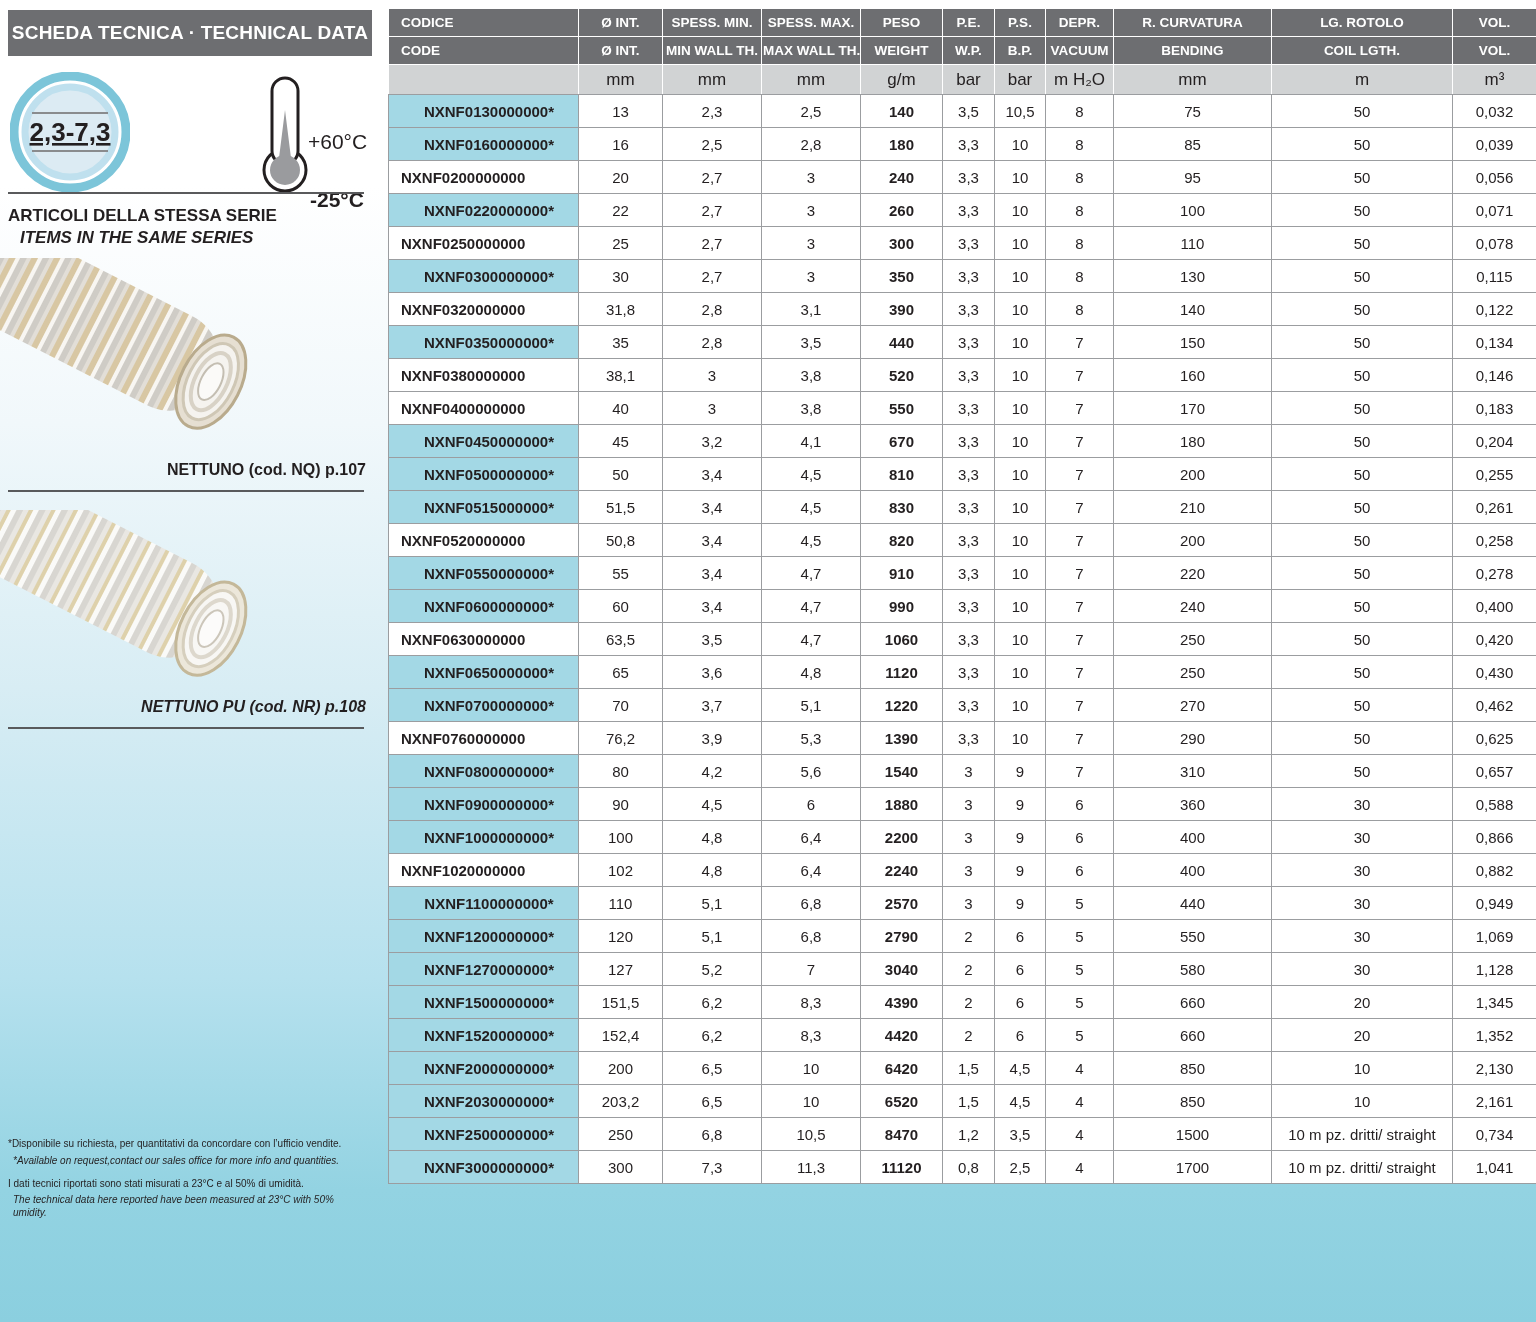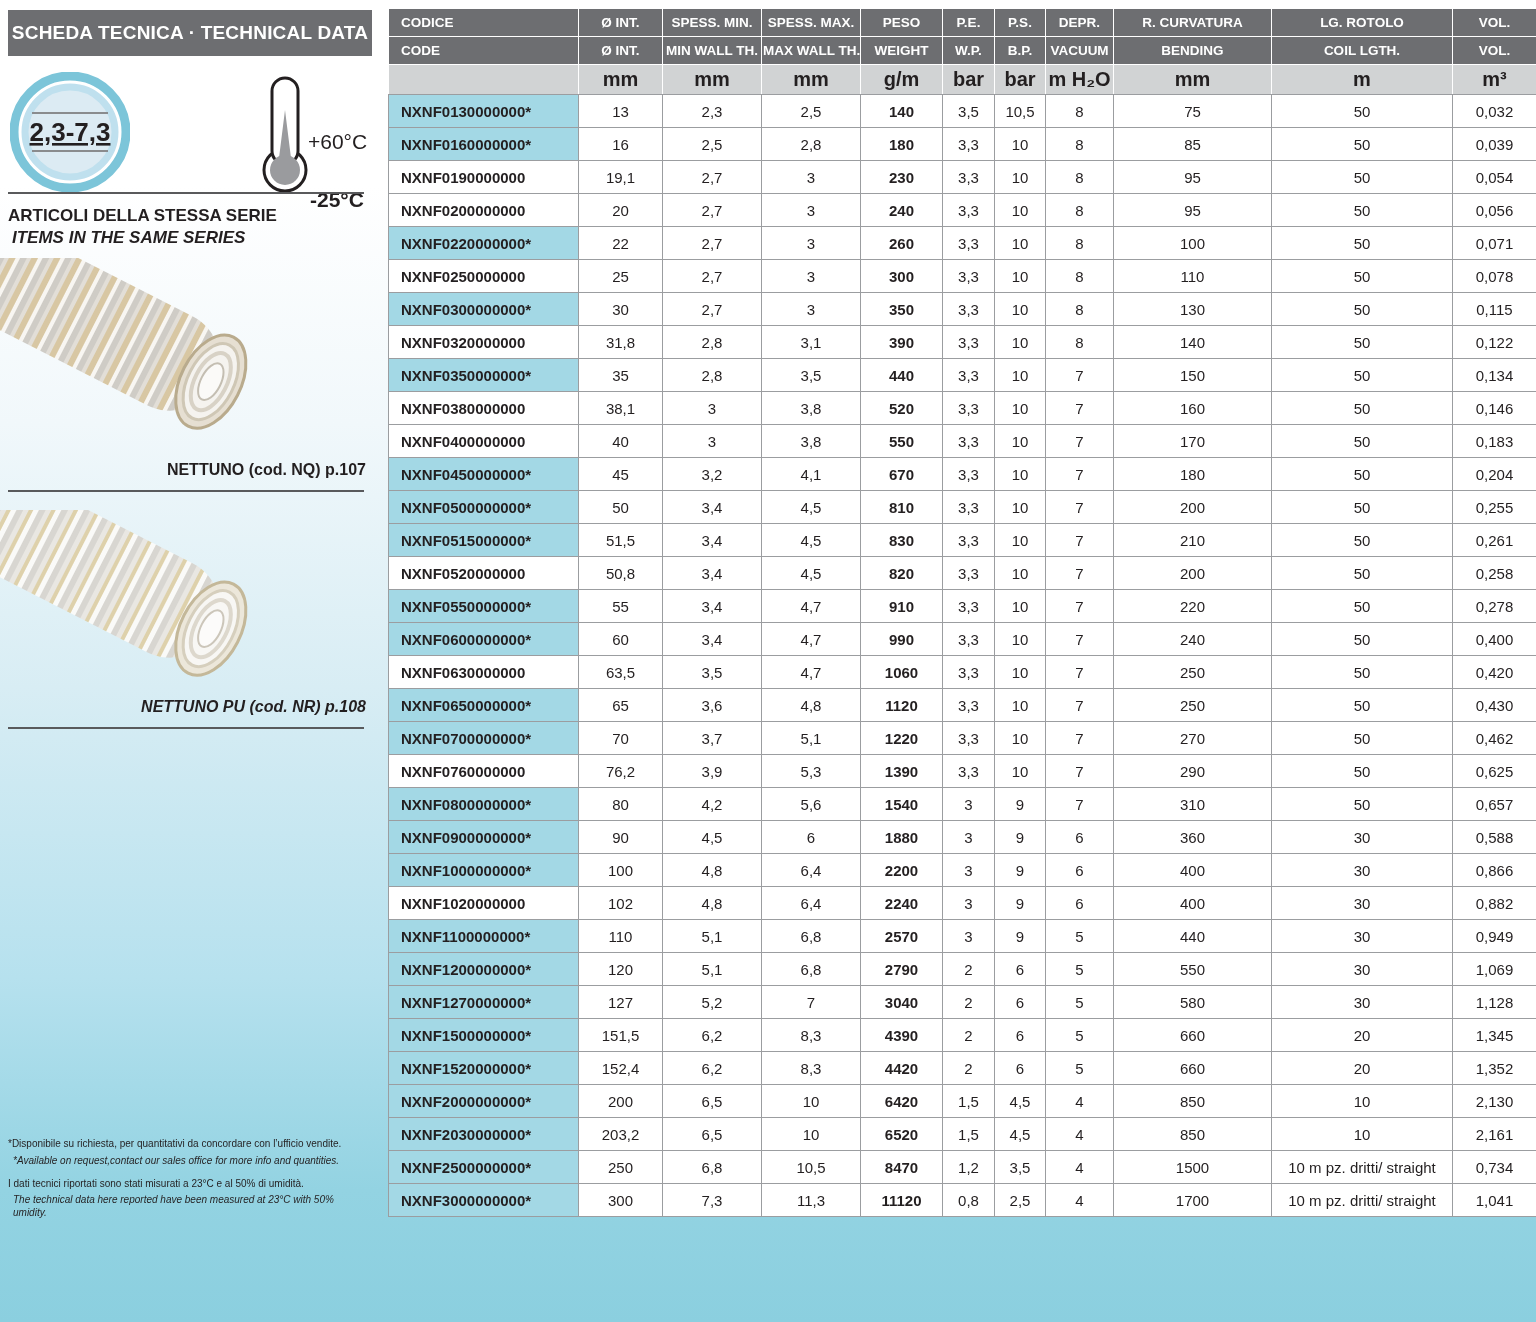--- a/index.html
+++ b/index.html
@@ -26,21 +26,21 @@
   .icons-row { position:absolute; top:60px; left:0; width:364px; height:122px; }
   .badge-wrap { position:absolute; left:2px; top:2px; }
   .thermo-wrap { position:absolute; left:252px; top:0; }
   .temp-max { position:absolute; left:300px; top:60px; font-weight:normal; font-size:21px; }
   .temp-min { position:absolute; left:302px; top:118px; font-weight:bold; font-size:21px; }
   .hr { position:absolute; left:0; width:356px; border-top:2px solid #595a5c; }
   .hr1 { top:182px; }
   .hr2 { top:480px; }
   .hr3 { top:717px; }
   .series-title { position:absolute; top:196px; left:0; font-size:17px; font-weight:bold; }
-  .series-sub   { position:absolute; top:218px; left:4px; font-size:17px; font-weight:bold; font-style:italic; }
+  .series-sub   { position:absolute; top:218px; left:12px; font-size:17px; font-weight:bold; font-style:italic; }
   .hose { position:absolute; left:-8px; width:372px; height:200px; overflow:hidden; }
   .hose1 { top:248px; }
   .hose2 { top:500px; }
   .caption { position:absolute; right:8px; width:356px; text-align:right; font-weight:bold; font-size:16px; }
   .caption1 { top:451px; }
   .caption2 { top:688px;font-style:italic; }
   .footnotes { position:absolute; top:1128px; left:0; width:352px; font-size:10px; line-height:1.28; }
   .footnotes p { margin:0 0 4px 0; }
   .footnotes p.it { font-style:italic; padding-left:5px; margin-bottom:10px; }
   .footnotes p.gap { margin-top:10px; }
@@ -50,29 +50,29 @@
     position:absolute; left:388px; top:8px; width:1148px;
     border-collapse:collapse; table-layout:fixed;
   }
   .datatable th, .datatable td { overflow:hidden; white-space:nowrap; }
   .datatable thead th {
     background:#6d6e71; color:#ffffff; font-size:13.5px; font-weight:bold;
     height:28px; text-align:center; border:1px solid #ffffff;
   }
   .datatable thead th.left { text-align:left; padding-left:12px; }
   .datatable tr.units td {
-    background:#d1d3d4; font-weight:bold; font-size:20px; height:30px;
+    background:#d1d3d4; font-weight:normal; font-size:17px; height:30px;
     text-align:center; border:1px solid #ffffff; border-bottom:1px solid #9b9da0;
   }
   .datatable tbody td {
     background:#ffffff; font-size:15px; height:33px; text-align:center;
     border:1px solid #9b9da0;
   }
   .datatable tbody td.code { text-align:left; padding-left:12px; font-weight:bold; }
-  .datatable tbody td.code.hl { background:#a3d8e5; }
+  .datatable tbody td.code.hl { background:#a3d8e5;text-align:center; }
   .datatable tbody td.bold { font-weight:bold; }
 </style>
 </head>
 <body>
 
 <div class="page">
 
   <div class="sidebar">
 
     <div class="titlebar">SCHEDA TECNICA · TECHNICAL DATA</div>
@@ -236,33 +236,20 @@
           <td>2,8</td>
           <td class="bold">180</td>
           <td>3,3</td>
           <td>10</td>
           <td>8</td>
           <td>85</td>
           <td>50</td>
           <td>0,039</td>
         </tr>
         <tr>
-          <td class="code">NXNF0190000000</td>
-          <td>19,1</td>
-          <td>2,7</td>
-          <td>3</td>
-          <td class="bold">230</td>
-          <td>3,3</td>
-          <td>10</td>
-          <td>8</td>
-          <td>95</td>
-          <td>50</td>
-          <td>0,054</td>
-        </tr>
-        <tr>
           <td class="code">NXNF0200000000</td>
           <td>20</td>
           <td>2,7</td>
           <td>3</td>
           <td class="bold">240</td>
           <td>3,3</td>
           <td>10</td>
           <td>8</td>
           <td>95</td>
           <td>50</td>

